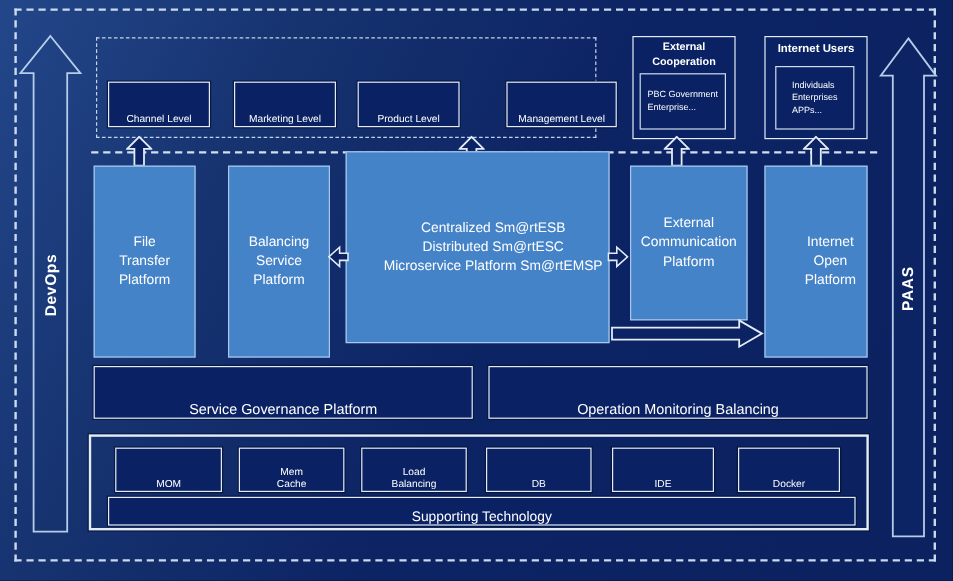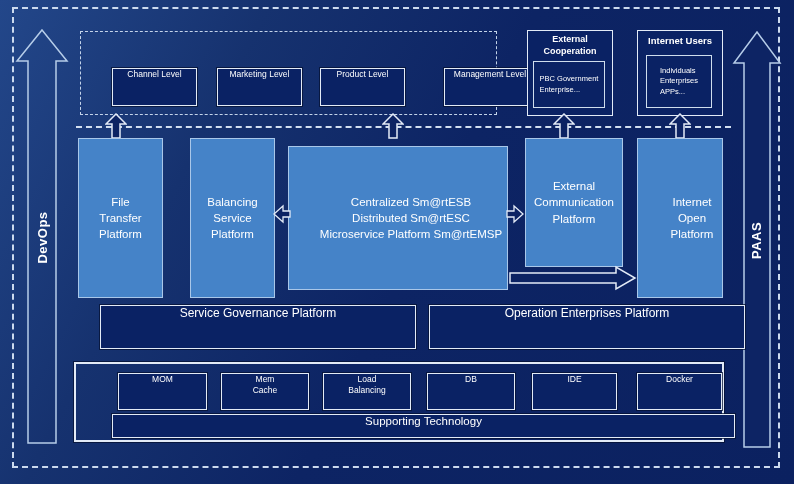--- a/index.html
+++ b/index.html
@@ -8,21 +8,21 @@
     position:relative;width:794px;height:484px;overflow:hidden;
     background-image:linear-gradient(117deg,#23478a 0%,#16326f 26%,#0d2464 52%,#0b2160 100%);
     color:#fff;
   }
   .abs{position:absolute;}
   .dashed-frame{border:2px dashed #ccdaee;}
   .thin-dashed{border:1.5px dashed #c4d4ea;}
   .darkbox{
     background:#0a2264;border:1.5px solid #e3ebf7;
     box-shadow:0 0 0 1px rgba(6,18,50,.75);
-    display:flex;align-items:flex-start;justify-content:center;text-align:center;margin-left:22px;
+    display:flex;align-items:flex-end;justify-content:center;text-align:center;
   }
   .bluebox{
     background:#4583c8;border:1px solid #a9c7e9;
     display:flex;align-items:center;justify-content:center;text-align:center;
   }
   .lbl{white-space:pre-line;font-weight:normal;color:#fff;}
   .f8{font-size:8.5px;line-height:1.25;}
   .f9{font-size:9px;line-height:1.3;}
   .f11{font-size:11.5px;line-height:1.4;}
   .f12{font-size:12px;}
@@ -115,21 +115,21 @@
   <div class="abs bluebox" style="left:78px;top:138px;width:85px;height:160px;">
     <span class="lbl f11">File
 Transfer
 Platform</span>
   </div>
   <div class="abs bluebox" style="left:190px;top:138px;width:85px;height:160px;">
     <span class="lbl f11">Balancing
 Service
 Platform</span>
   </div>
-  <div class="abs bluebox" style="left:288px;top:146px;width:220px;height:144px;padding-left:26px;">
+  <div class="abs bluebox" style="left:288px;top:126px;width:220px;height:160px;padding-left:26px;">
     <span class="lbl f11">Centralized Sm@rtESB
 Distributed Sm@rtESC
 Microservice Platform Sm@rtEMSP</span>
   </div>
   <div class="abs bluebox" style="left:525px;top:138px;width:98px;height:129px;">
     <span class="lbl f11">External
 Communication
 Platform</span>
   </div>
   <div class="abs bluebox" style="left:637px;top:138px;width:86px;height:160px;padding-left:24px;">
@@ -152,21 +152,21 @@
   <div class="abs" style="left:509px;top:265px;">
     <svg width="128" height="26" viewBox="0 0 128 26">
         <polygon points="1,8 107,8 107,2 126,13 107,24 107,18 1,18" fill="#0c2363" stroke="#e3ebf7" stroke-width="1.5"></polygon>
       </svg>
   </div>
 
   <div class="abs darkbox" style="left:78px;top:305px;width:316px;height:44px;">
     <span class="lbl f12">Service Governance Platform</span>
   </div>
   <div class="abs darkbox" style="left:407px;top:305px;width:316px;height:44px;">
-    <span class="lbl f12">Operation Enterprises Platform</span>
+    <span class="lbl f12">Operation Monitoring Balancing</span>
   </div>
 
   <div class="abs" style="left:74px;top:362px;width:650px;height:80px;border:2px solid #e3ebf7;box-shadow:0 0 0 1px rgba(6,18,50,.75);"></div>
   <div class="abs darkbox" style="left:96px;top:373px;width:89px;height:37px;">
     <span class="lbl f8">MOM</span>
   </div>
   <div class="abs darkbox" style="left:199px;top:373px;width:88px;height:37px;">
     <span class="lbl f8">Mem
 Cache</span>
   </div>

